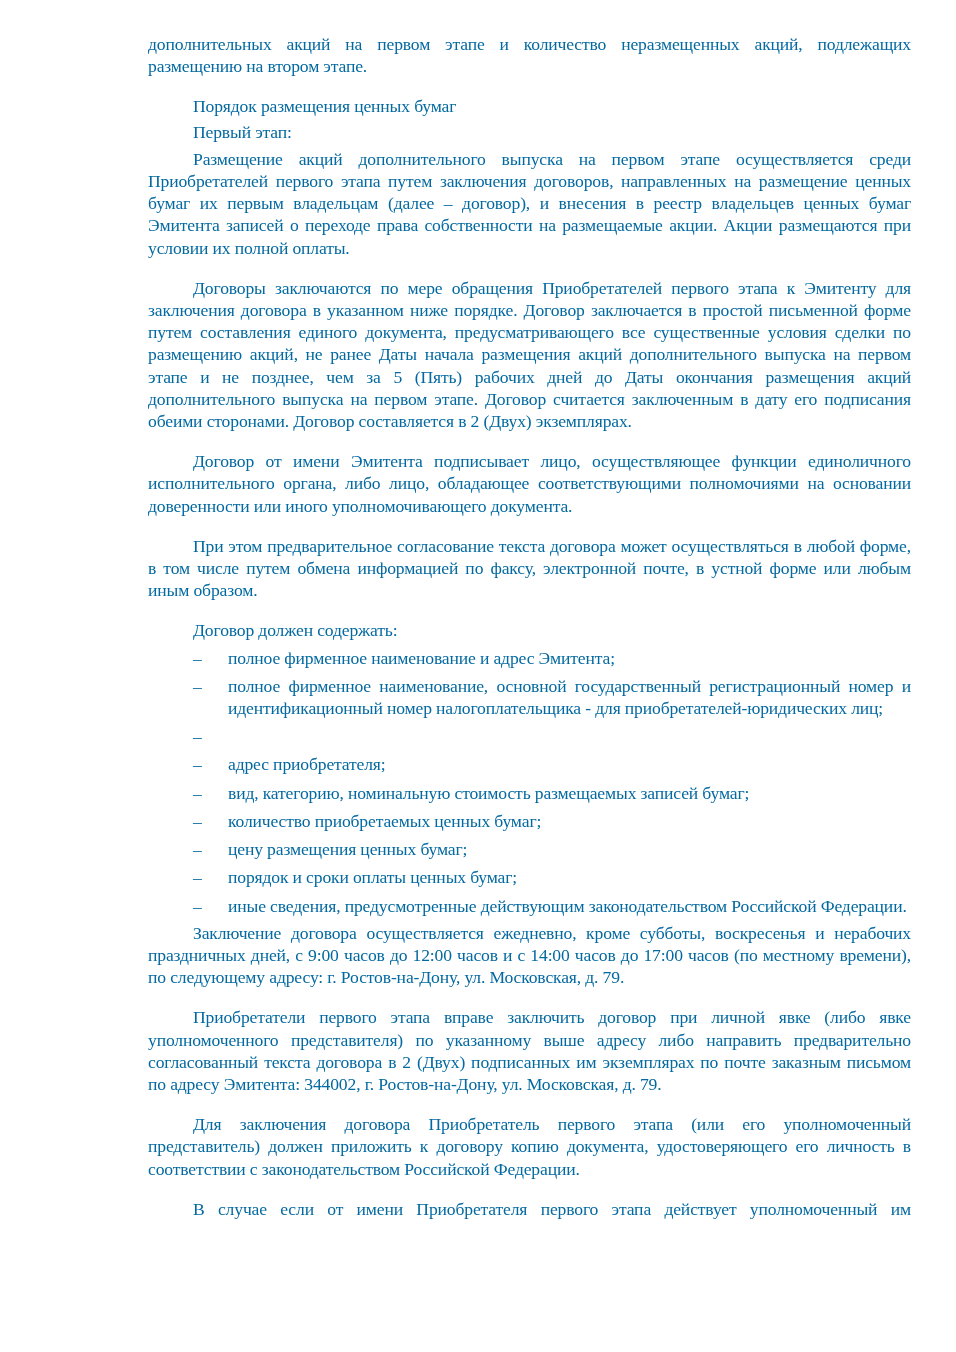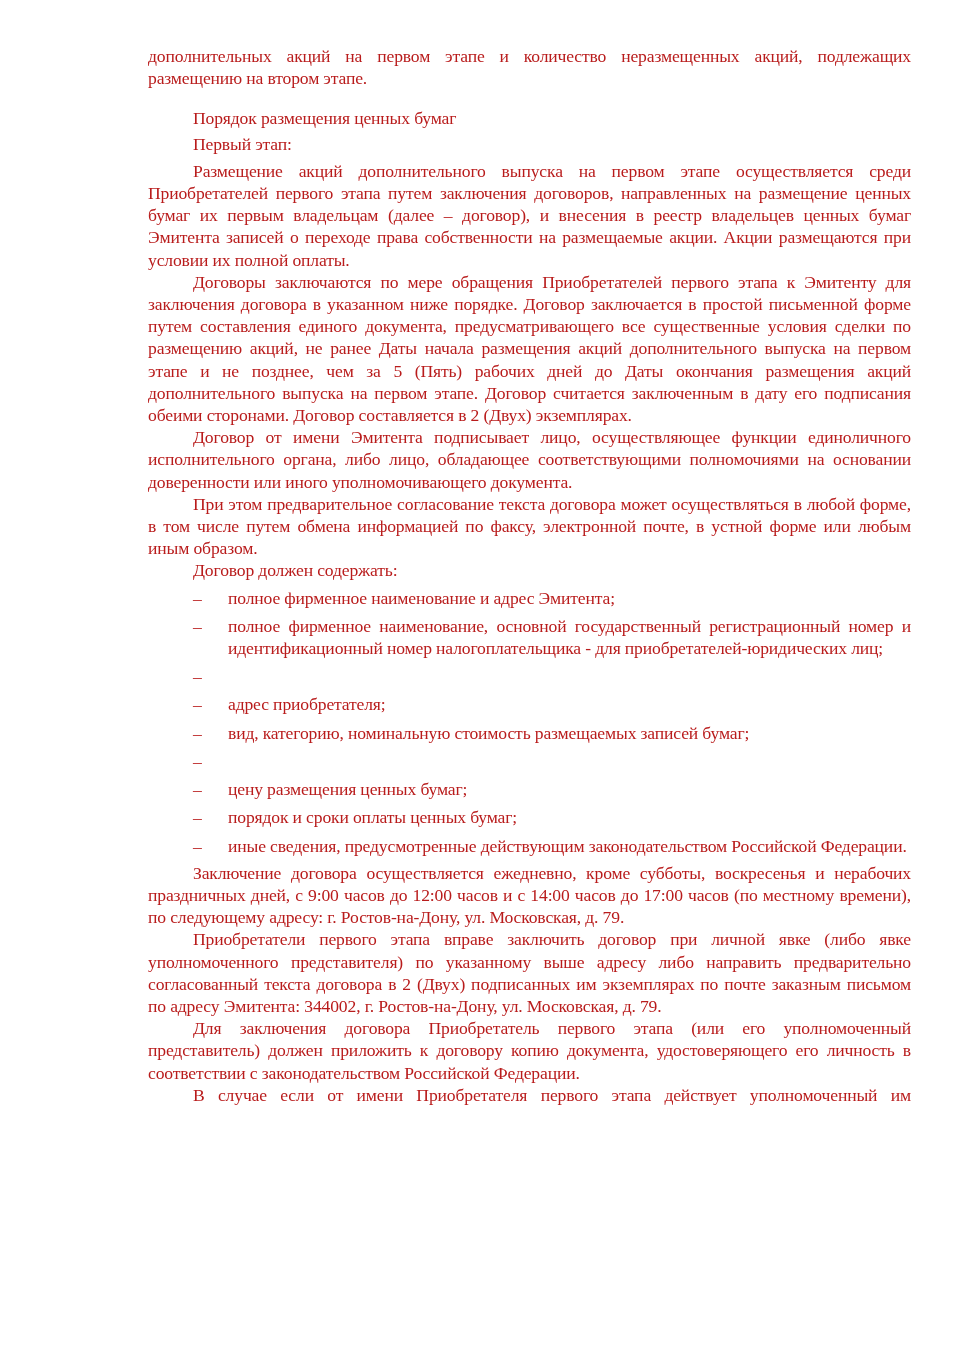--- a/index.html
+++ b/index.html
@@ -9,35 +9,35 @@
   }
   body {
     width: 956px;
     height: 1352px;
     overflow: hidden;
     position: relative;
   }
   .page {
     position: absolute;
     left: 148px;
-    top: 45px;
+    top: 33px;
     width: 763px;
     font-family: "Liberation Serif", "DejaVu Serif", serif;
     font-size: 17.6px;
     line-height: 22.2px;
-    color: #b91c1c;
+    color: #0369a1;
     letter-spacing: -0.15px;
   }
   .p {
     margin: 0;
     text-align: justify;
   }
   .indent { text-indent: 45px; }
   .gap-sm { margin-top: 5px; }
-  .gap-md { margin-top: 0; }
+  .gap-md { margin-top: 18px; }
   .heading {
     margin: 18px 0 0 45px;
     font-weight: normal;
   }
   .subheading {
     margin: 3px 0 0 45px;
   }
   .list {
     margin: 5px 0 0 0;
     padding: 0;
@@ -96,20 +96,21 @@
     <li class="list-item">
       <span class="dash">–</span>
       <span class="item-text">адрес приобретателя;</span>
     </li>
     <li class="list-item">
       <span class="dash">–</span>
       <span class="item-text">вид, категорию, номинальную стоимость размещаемых записей бумаг;</span>
     </li>
     <li class="list-item">
       <span class="dash">–</span>
+      <span class="item-text">количество приобретаемых ценных бумаг;</span>
     </li>
     <li class="list-item">
       <span class="dash">–</span>
       <span class="item-text">цену размещения ценных бумаг;</span>
     </li>
     <li class="list-item">
       <span class="dash">–</span>
       <span class="item-text">порядок и сроки оплаты ценных бумаг;</span>
     </li>
     <li class="list-item">

